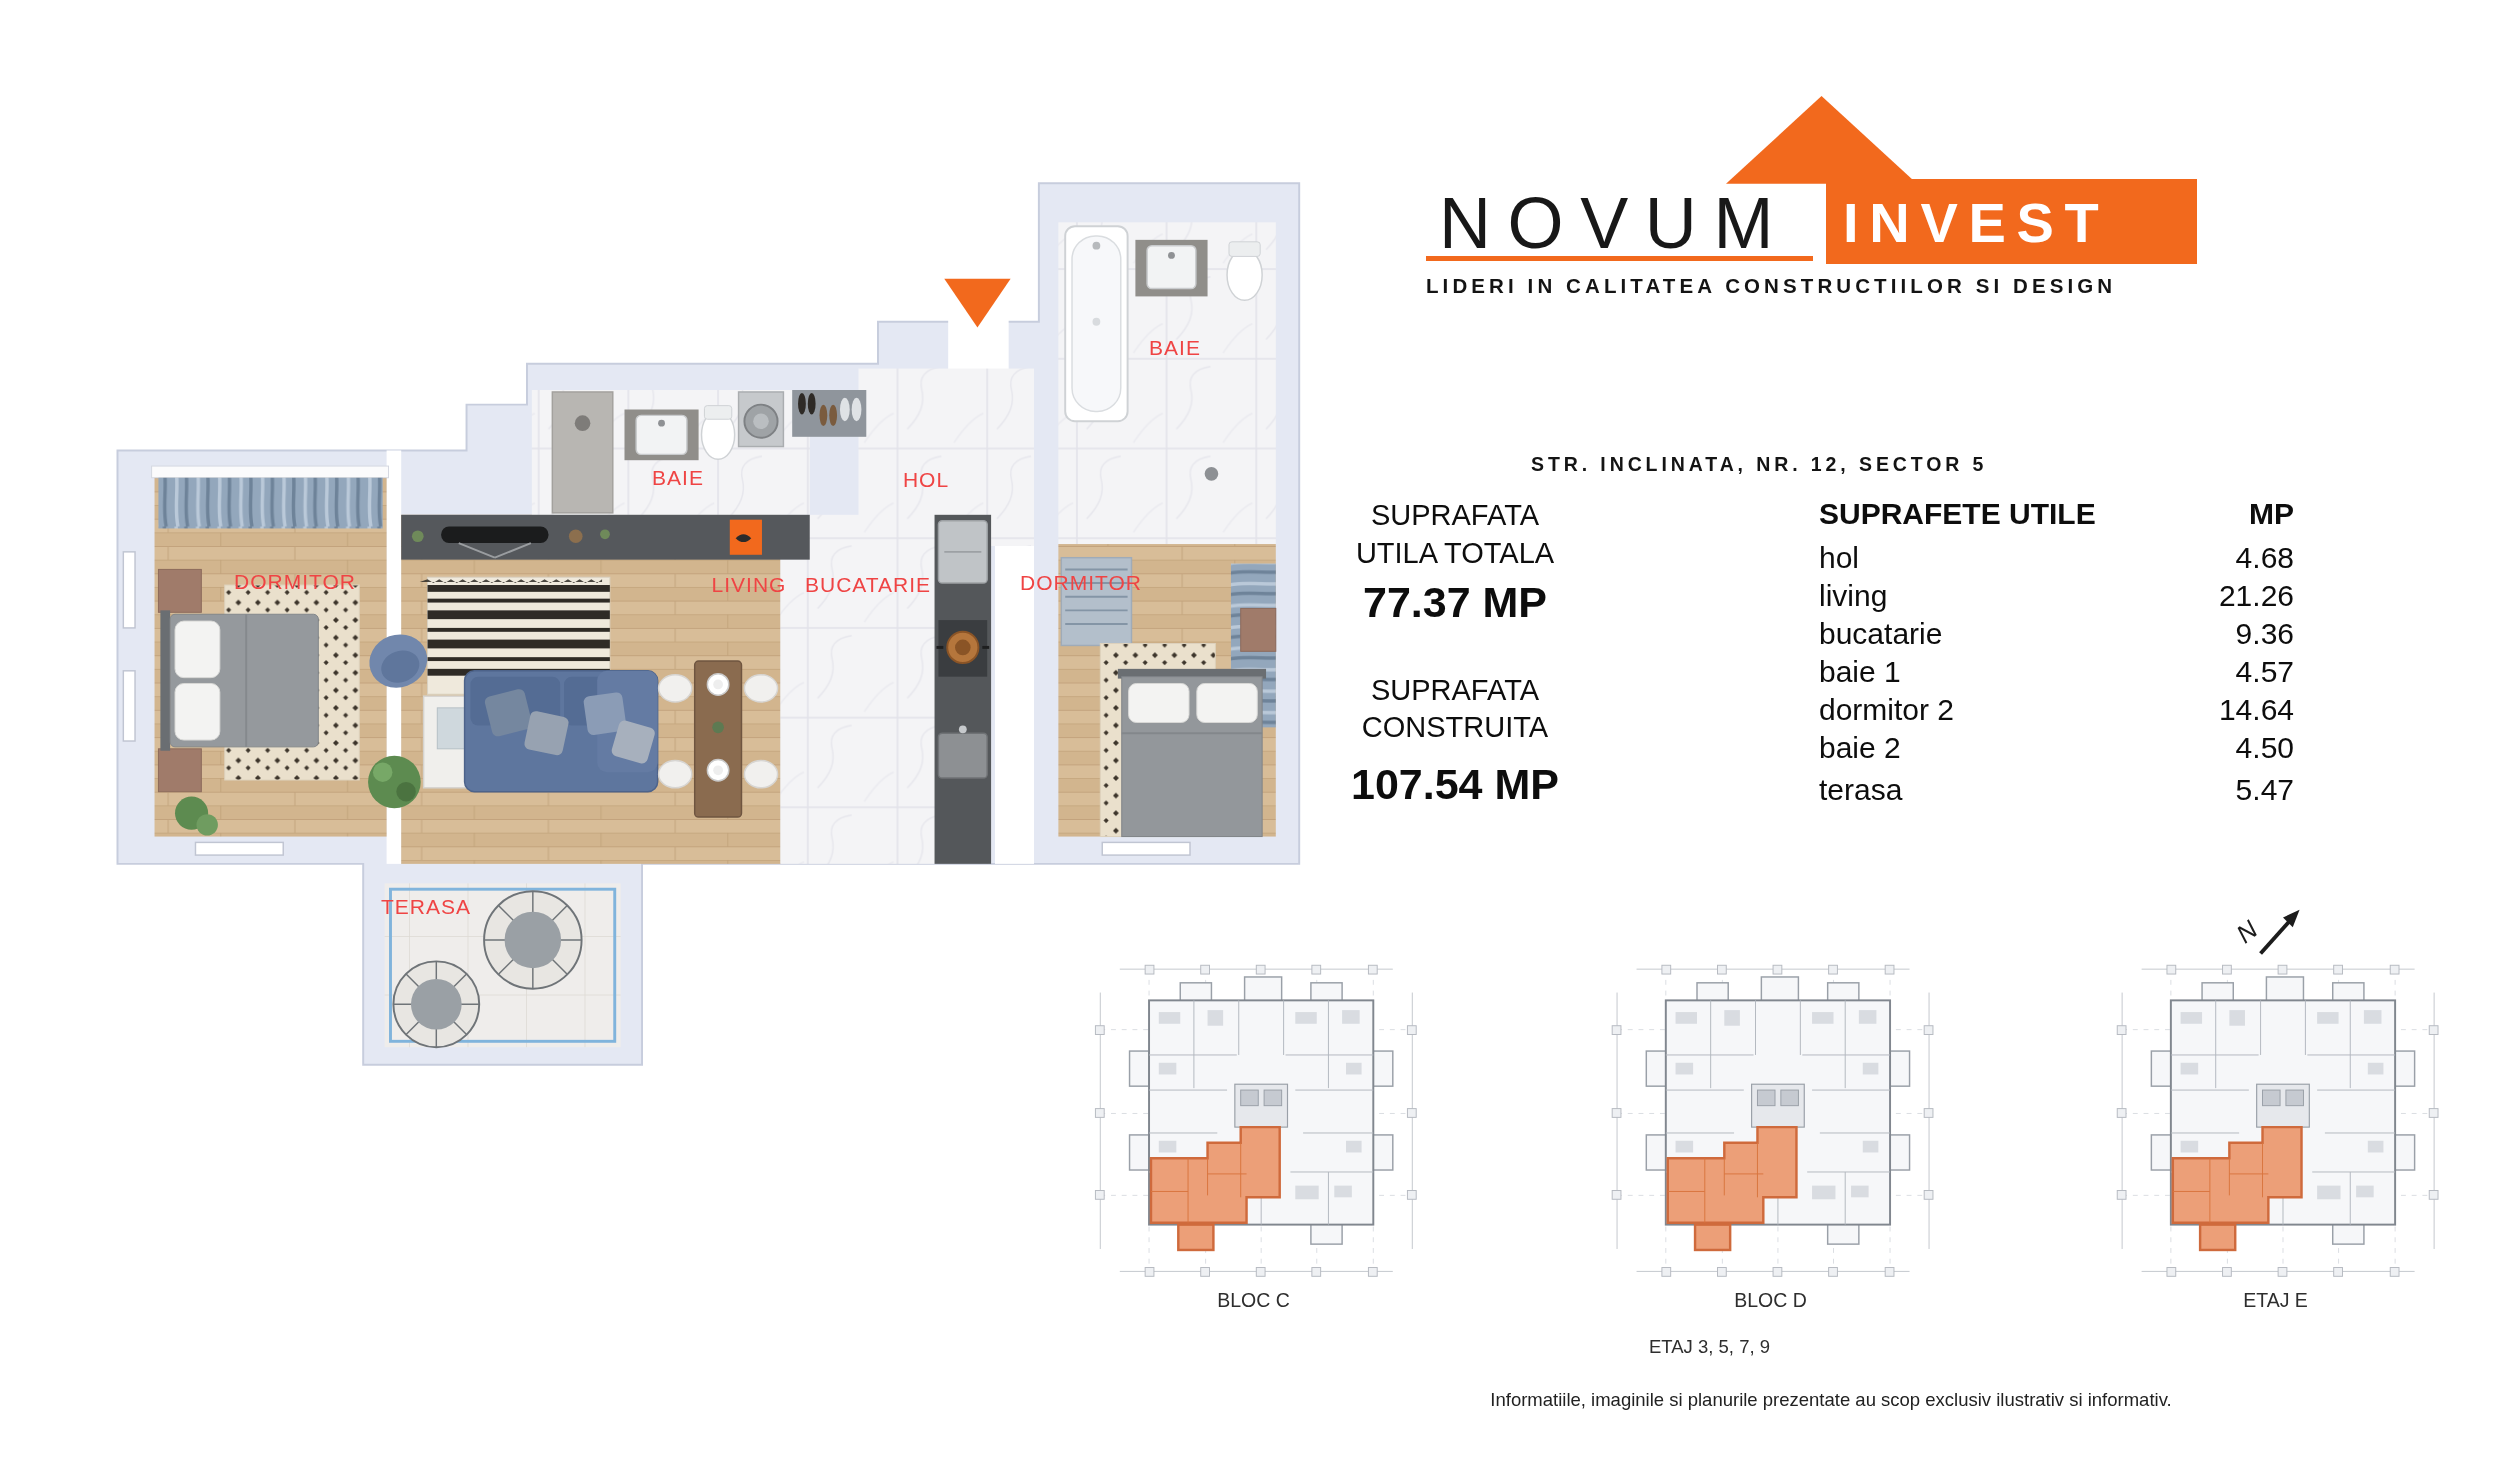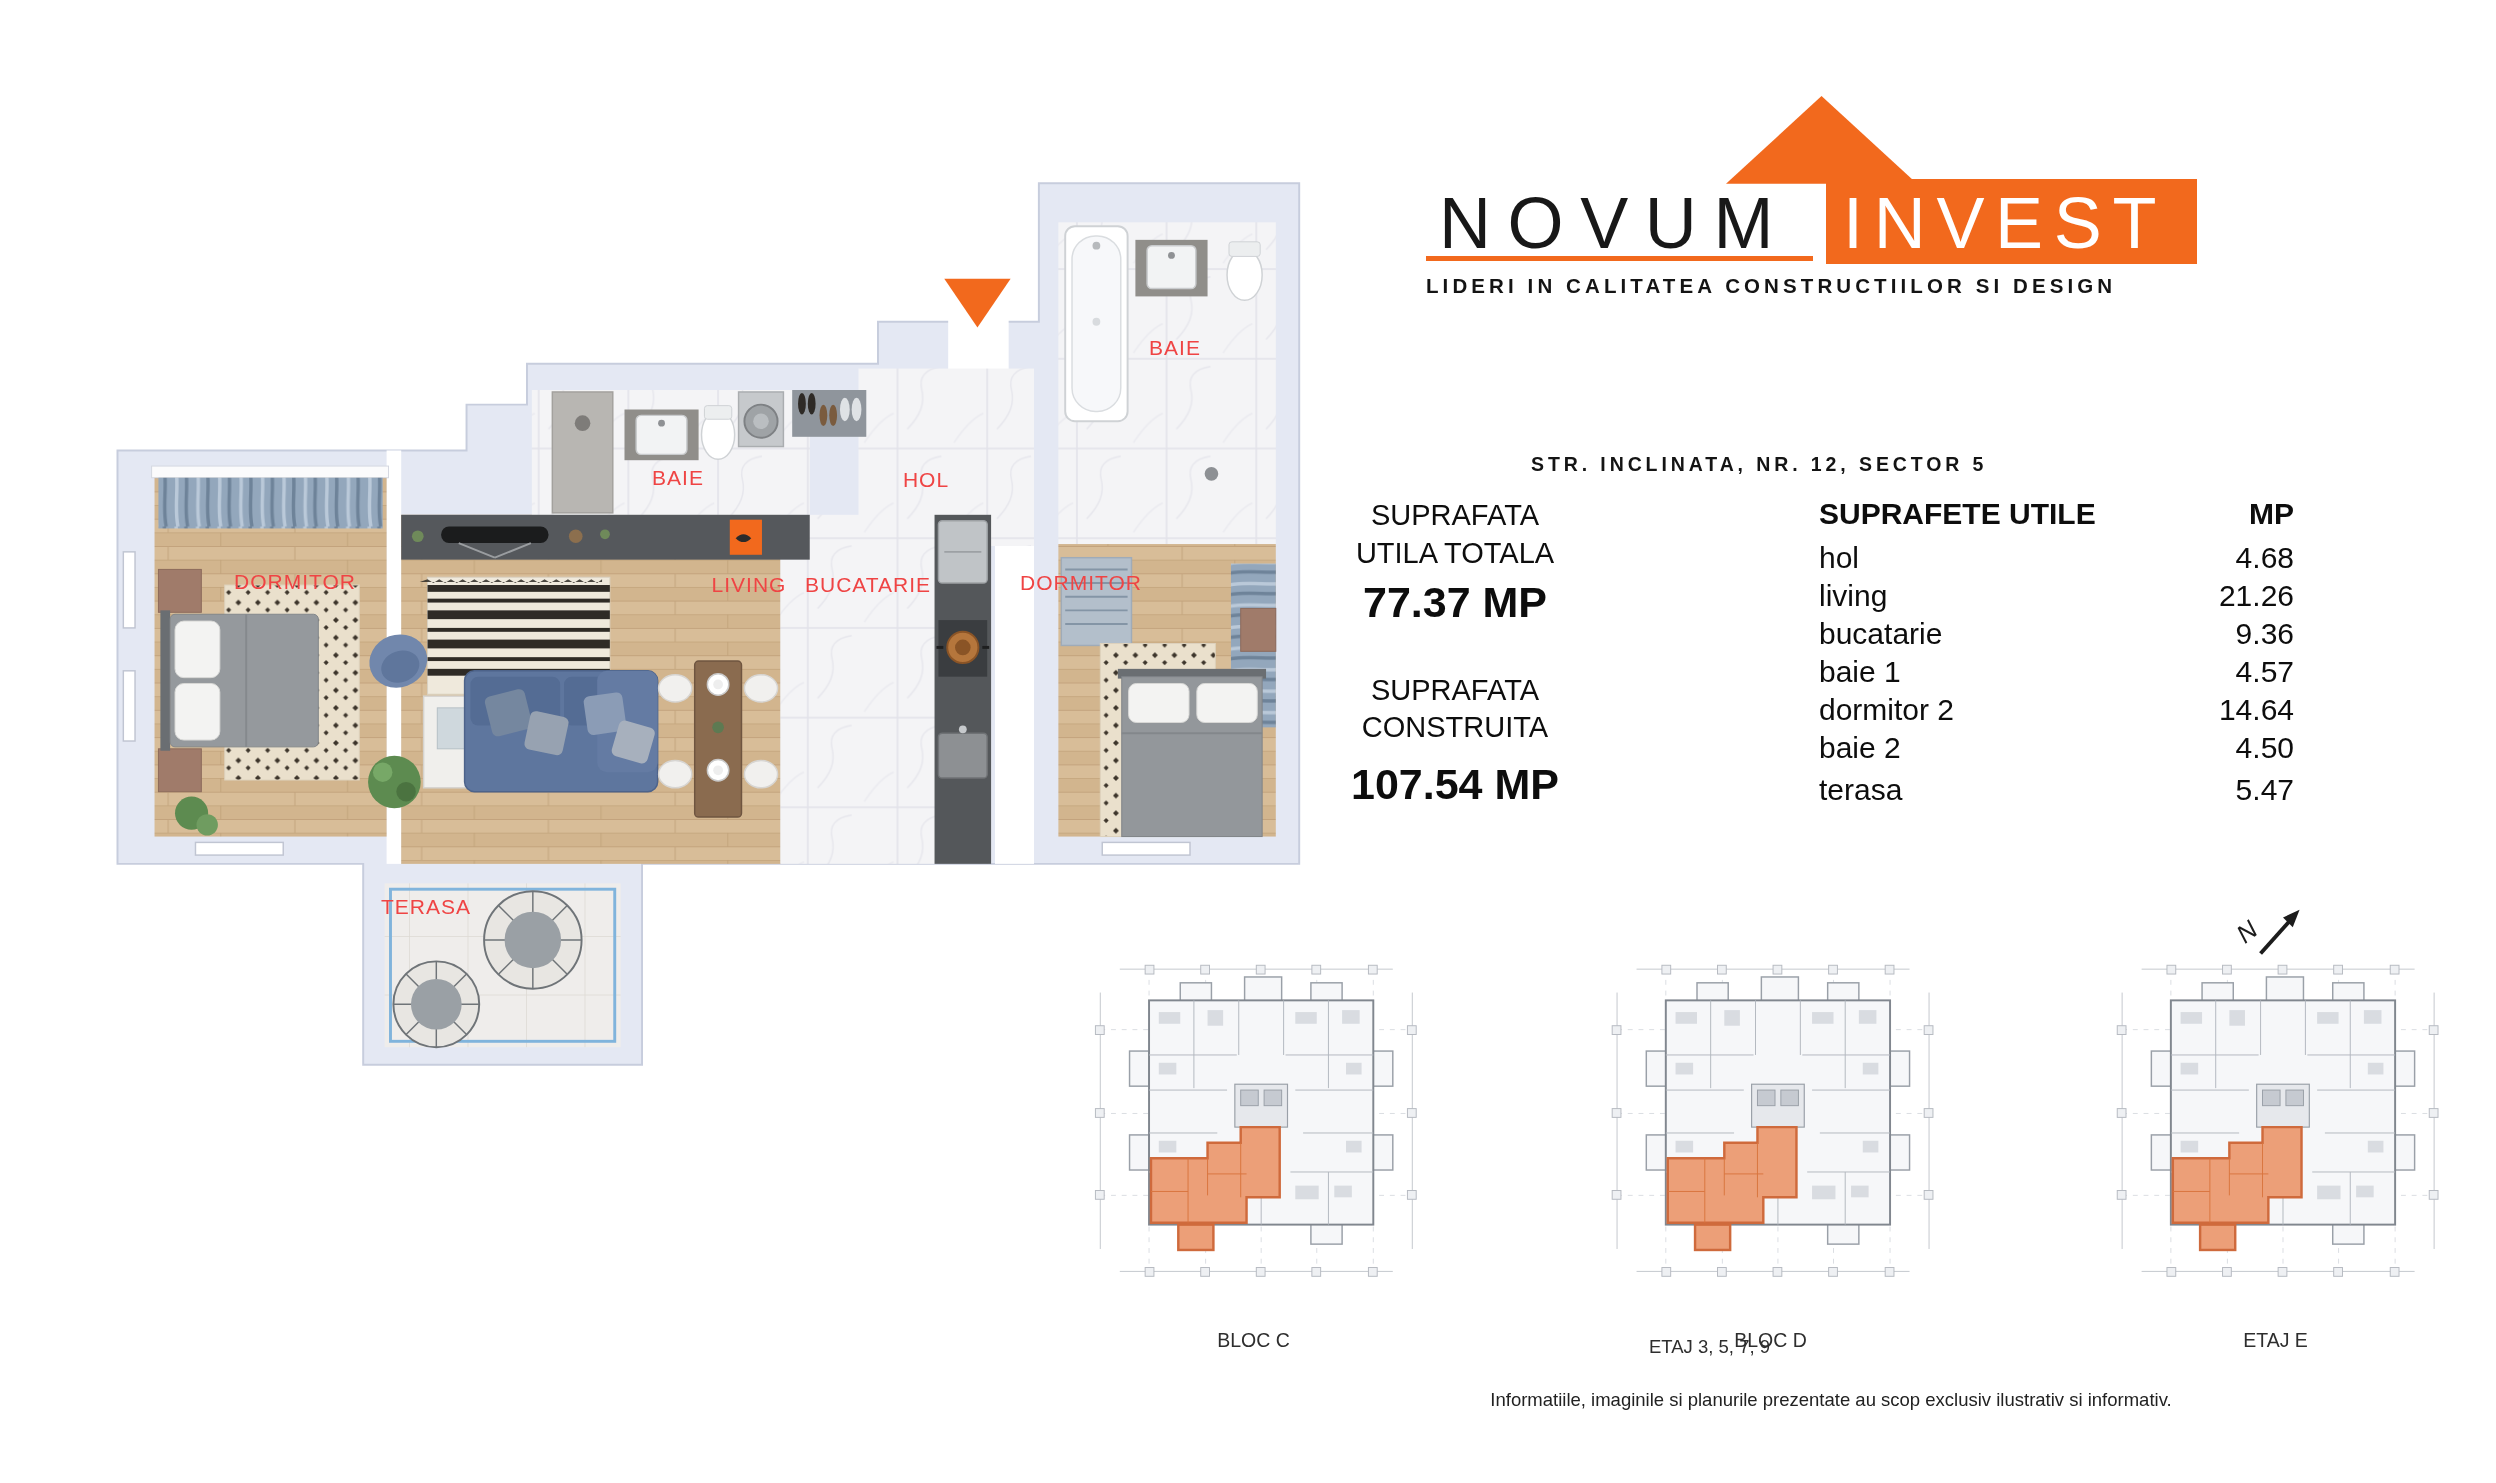--- a/index.html
+++ b/index.html
@@ -5,41 +5,41 @@
   html,body{margin:0;padding:0;background:#fff;}
   #canvas{position:relative;width:2497px;height:1483px;background:#fff;overflow:hidden;
           font-family:"Liberation Sans",sans-serif;}
   .abs{position:absolute;}
   
   .plan-lbl{position:absolute;transform:translate(-50%,-50%);white-space:nowrap;
             font-size:21px;letter-spacing:1px;color:#ef4444;}
   
   .brand-left{position:absolute;left:1439px;top:187px;font-size:72px;line-height:72px;
               letter-spacing:16.6px;color:#181818;font-weight:normal;}
-  .brand-right{position:absolute;left:1843px;top:187px;font-size:72px;line-height:72px;
-               letter-spacing:10.7px;color:#ffffff;font-weight:normal;z-index:3;}
+  .brand-right{position:absolute;left:1843px;top:187px;font-size:56px;line-height:72px;
+               letter-spacing:10.7px;color:#ffffff;font-weight:bold;z-index:3;}
   .brand-rect{position:absolute;left:1826px;top:179px;width:371px;height:85px;z-index:2;}
   .brand-underline{position:absolute;left:1426px;top:256px;width:387px;height:4.9px;z-index:2;}
   .tagline{position:absolute;left:1426px;top:274px;font-size:20.5px;font-weight:bold;
            letter-spacing:4.1px;color:#141414;}
   .page-title{position:absolute;left:1527px;top:330px;width:628px;text-align:center;
               font-size:45px;font-weight:bold;letter-spacing:6.8px;color:#101010;}
   .address{position:absolute;left:1531px;top:453px;width:585px;text-align:left;
            font-size:19.5px;font-weight:bold;letter-spacing:3.9px;color:#141414;}
   
   .summary{position:absolute;left:1338px;top:0;width:234px;text-align:center;color:#0d0d0d;}
   .sum-line{position:absolute;width:234px;font-size:29px;line-height:33px;}
   .sum-val{position:absolute;width:234px;font-size:43px;line-height:47px;font-weight:bold;}
   
   .areas{position:absolute;left:1819px;top:497px;width:475px;color:#0d0d0d;}
   .areas-head{display:flex;justify-content:space-between;font-size:30px;font-weight:bold;height:42px;}
   .area-row{display:flex;justify-content:space-between;font-size:30px;line-height:38px;height:38px;}
   .area-row.last{margin-top:3.9px;}
   
-  .bloc-lbl{position:absolute;top:1289px;width:195px;text-align:center;font-size:19.5px;color:#2e2e2e;margin-top:40px;}
+  .bloc-lbl{position:absolute;top:1289px;width:195px;text-align:center;font-size:19.5px;color:#2e2e2e;}
   .floors-note{position:absolute;left:1649px;top:1336px;width:195px;text-align:left;
                font-size:18.5px;color:#2e2e2e;}
   .disclaimer{position:absolute;left:1441px;top:1389px;width:780px;text-align:center;
               font-size:18.5px;color:#222;}
   svg{display:block;}
 </style>
 </head>
 <body>
 
 <div id="canvas">

